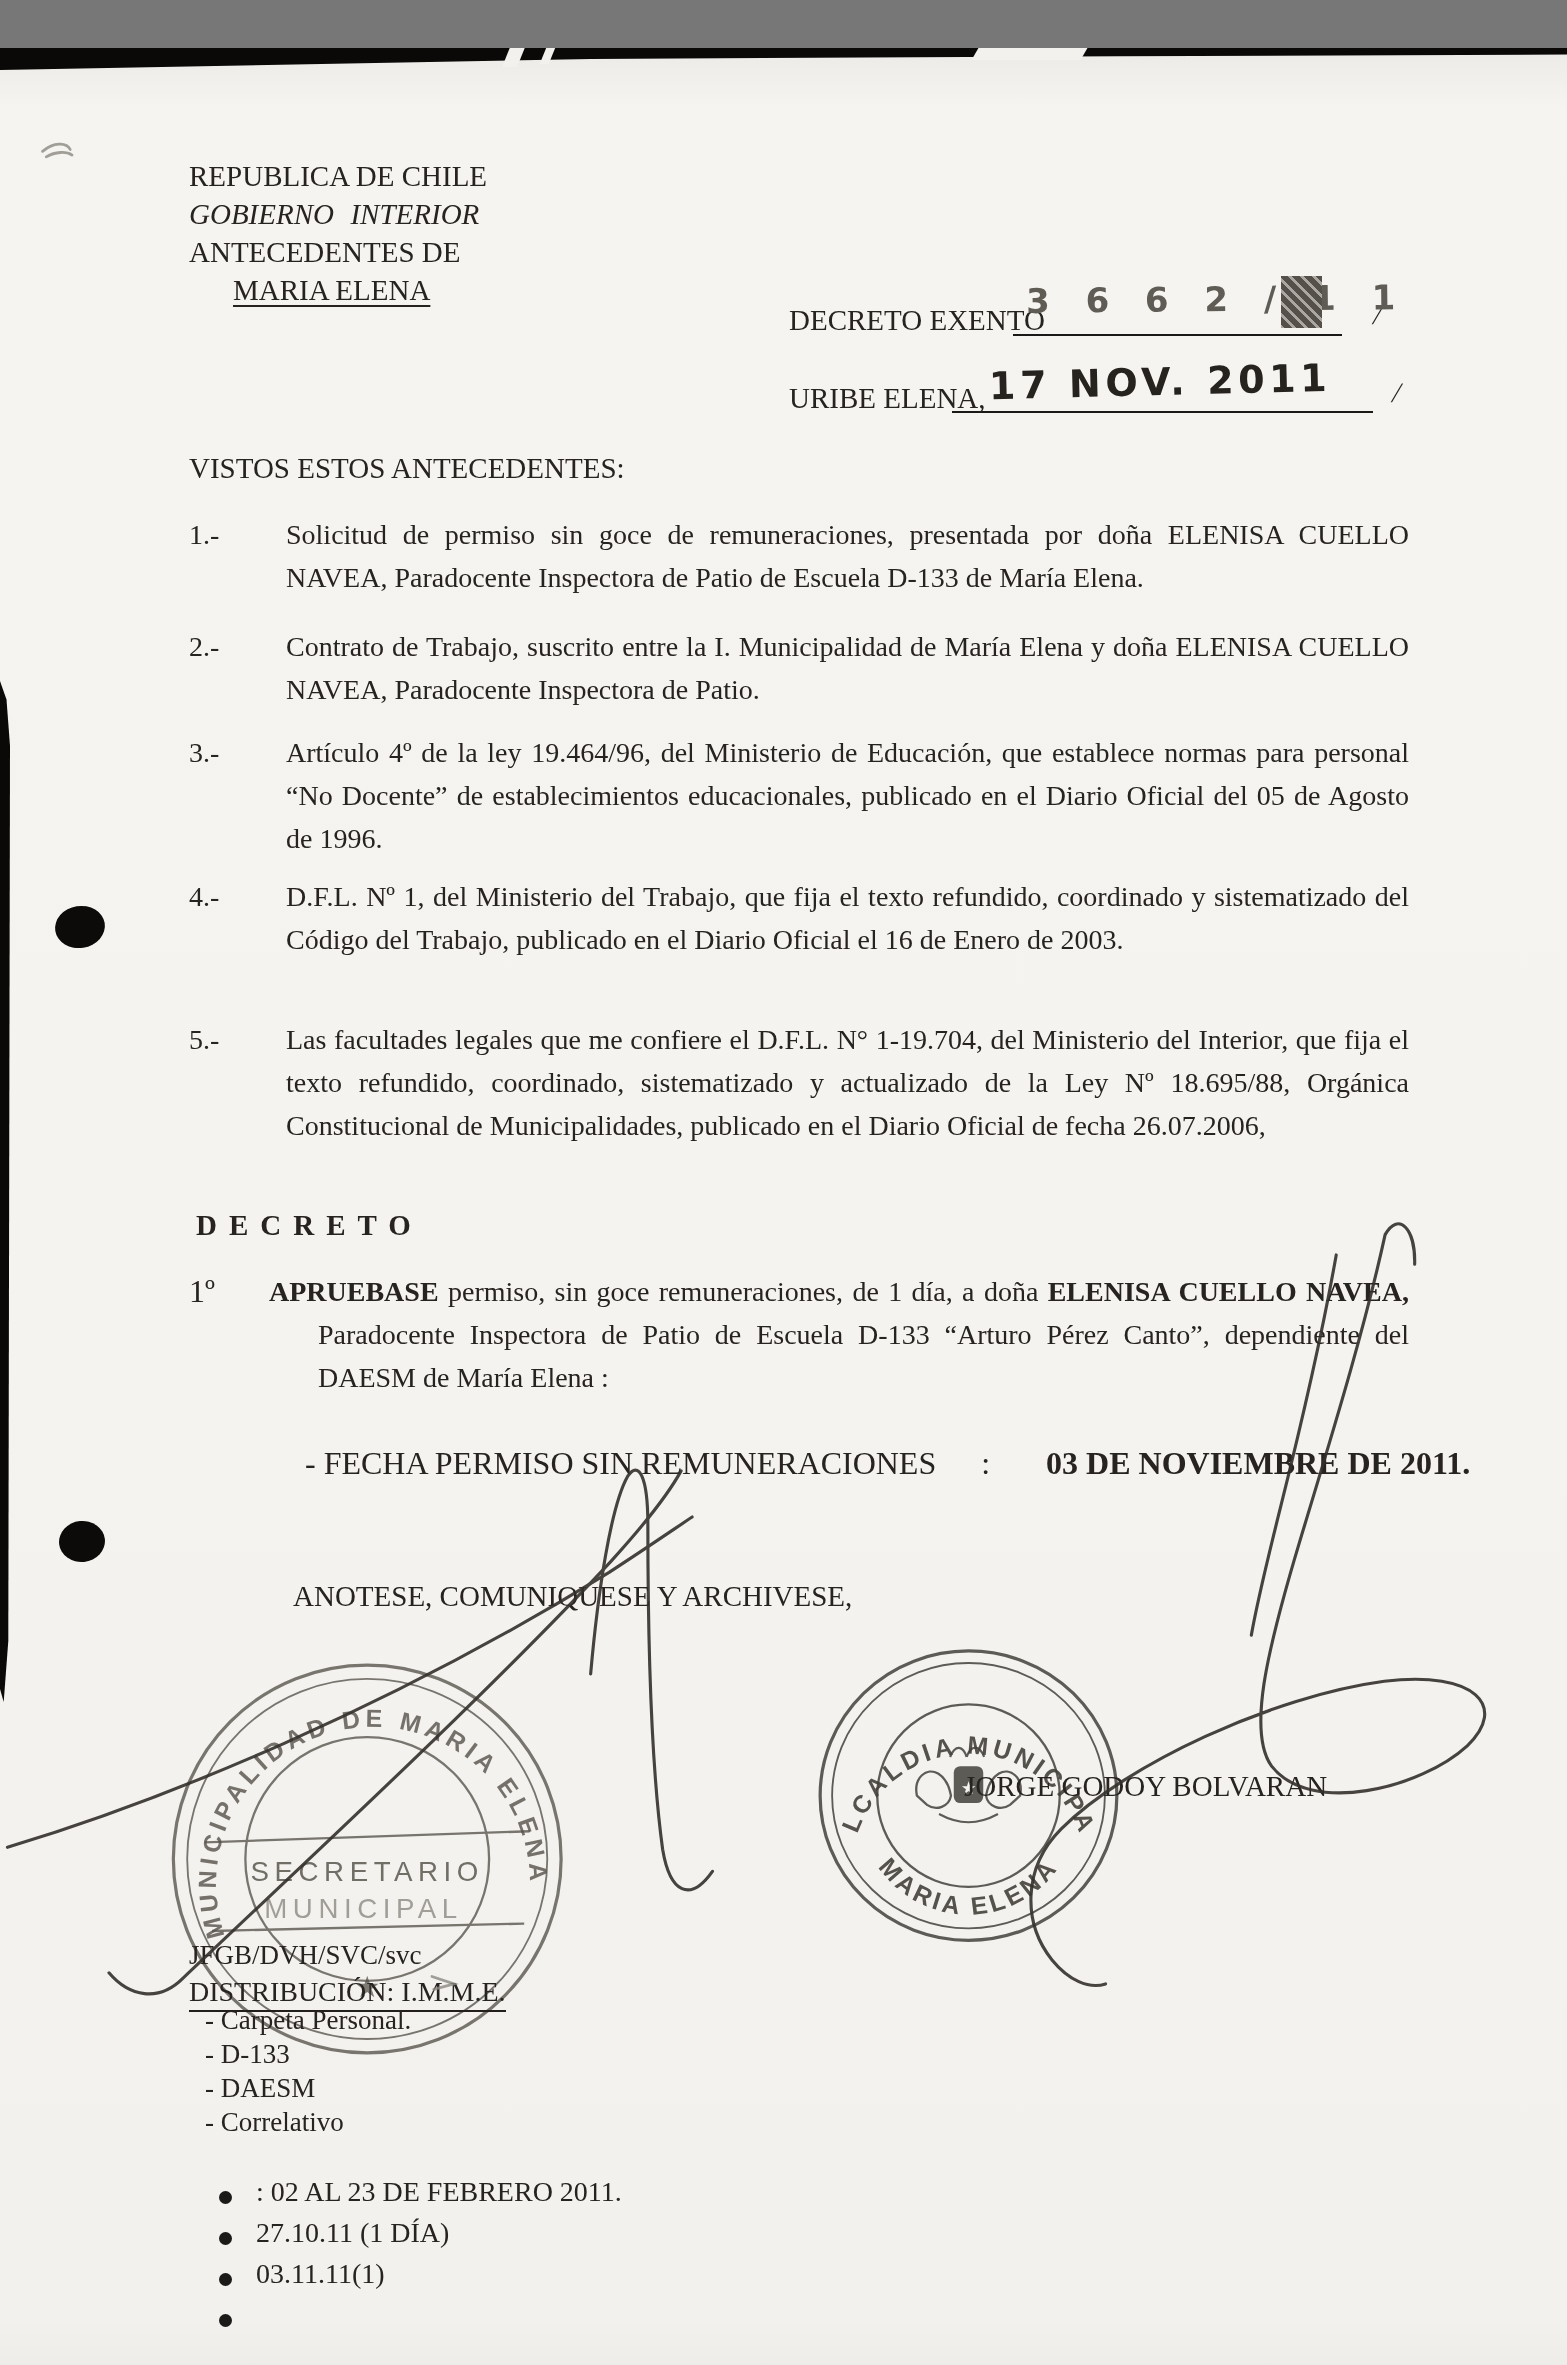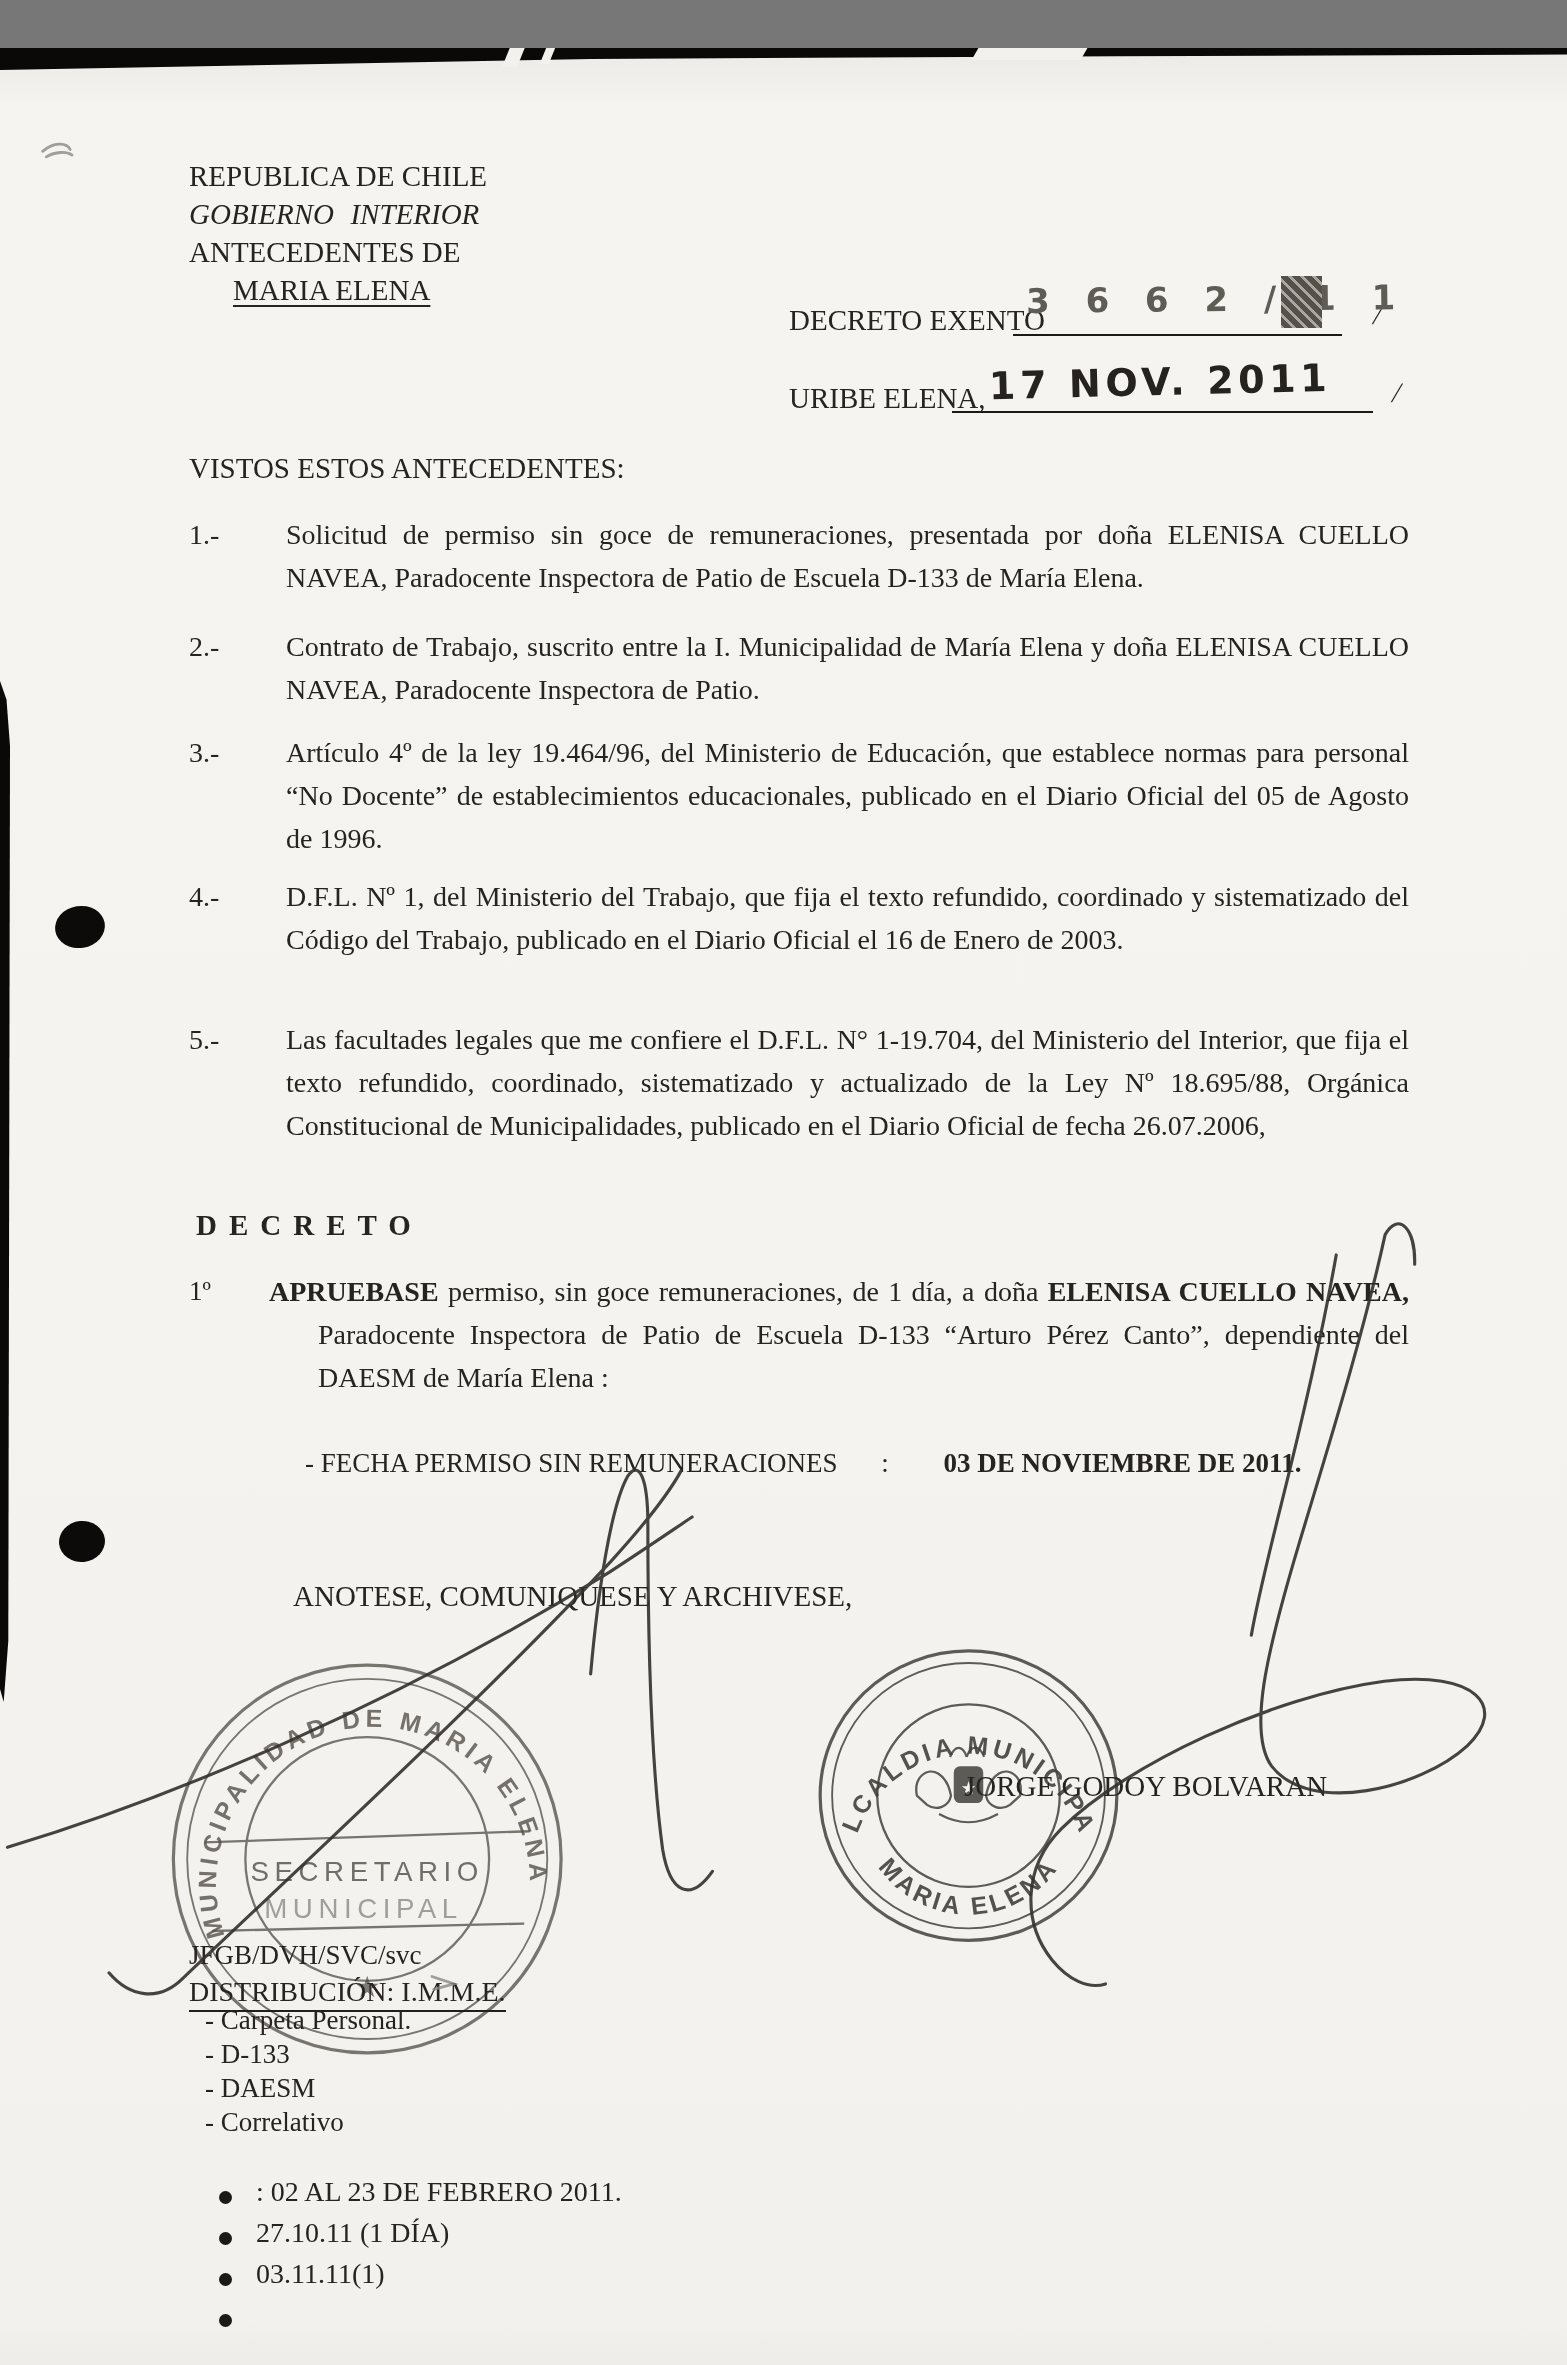--- a/index.html
+++ b/index.html
@@ -1,21 +1,21 @@
 <!DOCTYPE html>
 <html style="font-size:14.8px"><head>
 <meta charset="utf-8">
 <style>
   html,body{margin:0;padding:0;background:#777;}
   .page{
     position:relative;width:1567px;height:2365px;overflow:hidden;
     background:linear-gradient(180deg,#eceae7 0%,#f5f4f1 2.5%,#f4f3f0 55%,#f2f1ee 96%,#eae8e5 100%);
     font-family:"Liberation Serif","DejaVu Serif",serif;color:#272320;margin-top:48px;
   }
-  .txt{position:absolute;font-size:27px;line-height:43px;white-space:nowrap;z-index:3;}
+  .txt{position:absolute;font-size:32px;line-height:43px;white-space:nowrap;z-index:3;}
   .wrap{white-space:normal;}
   .just{text-align:justify;}
   .b{font-weight:bold;}
   
   .edge{position:absolute;background:#0a0908;z-index:7;}
   #edge-top{left:0;top:0;width:1567px;height:24px;
     clip-path:polygon(0 0,1567px 0,1567px 6.5px,1117px 8.3px,591px 11px,0 22px);}
   .glitch{position:absolute;background:#f2f1ee;z-index:8;}
   #edge-left{left:0;top:633px;width:11px;height:1021px;
     clip-path:polygon(0 0,6.5px 18.5px,10px 65px,8.3px 960px,3.7px 1021px,0 1008px);}

